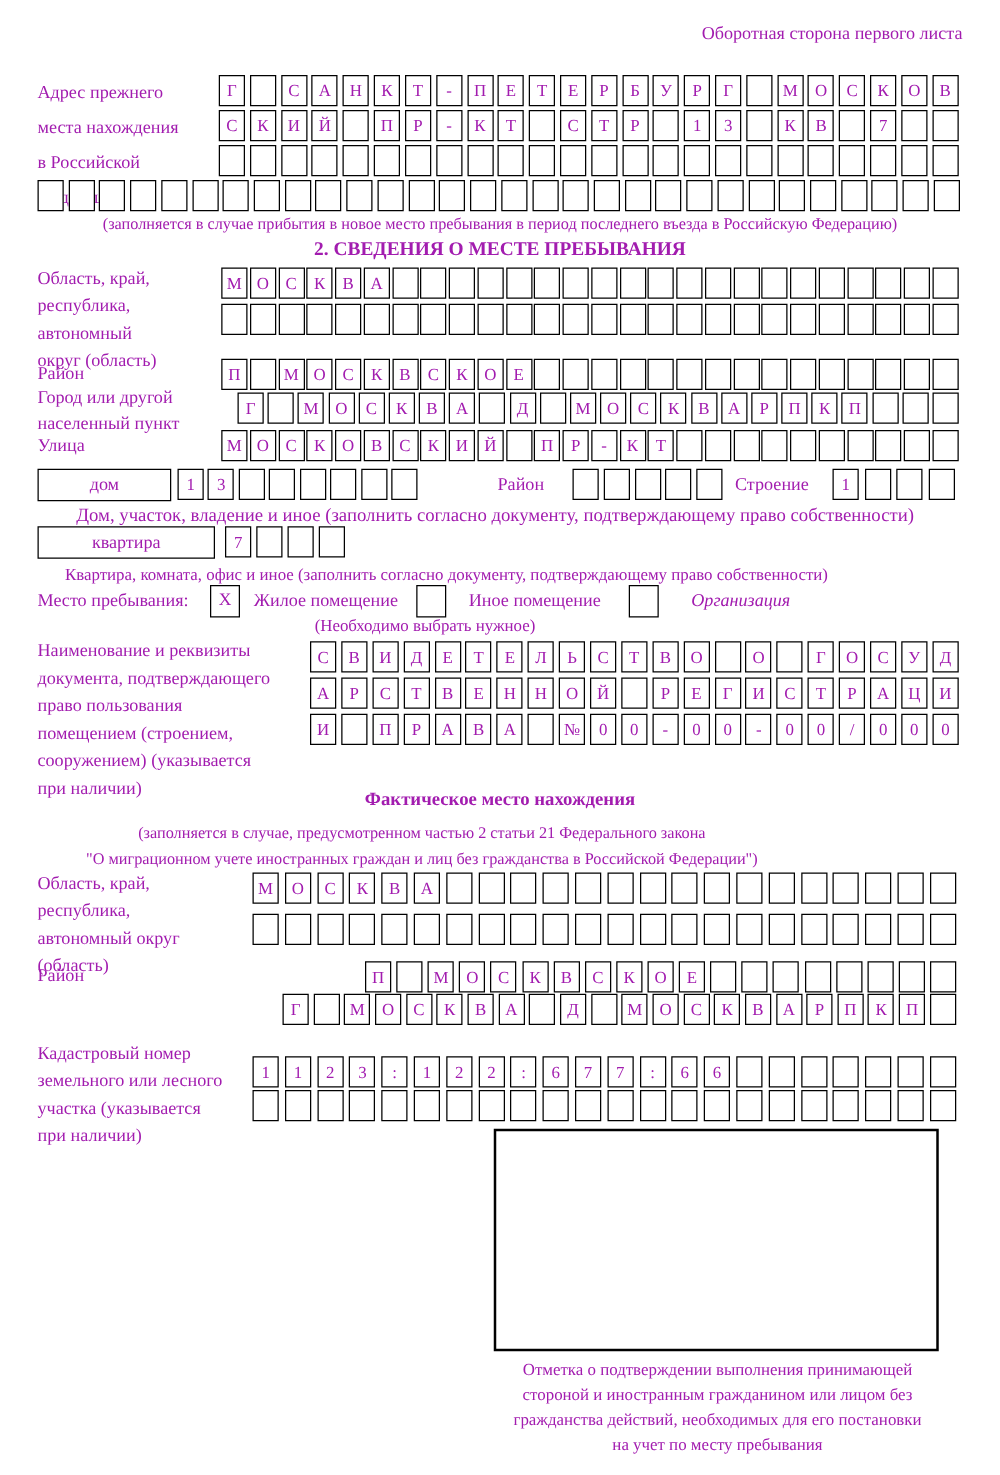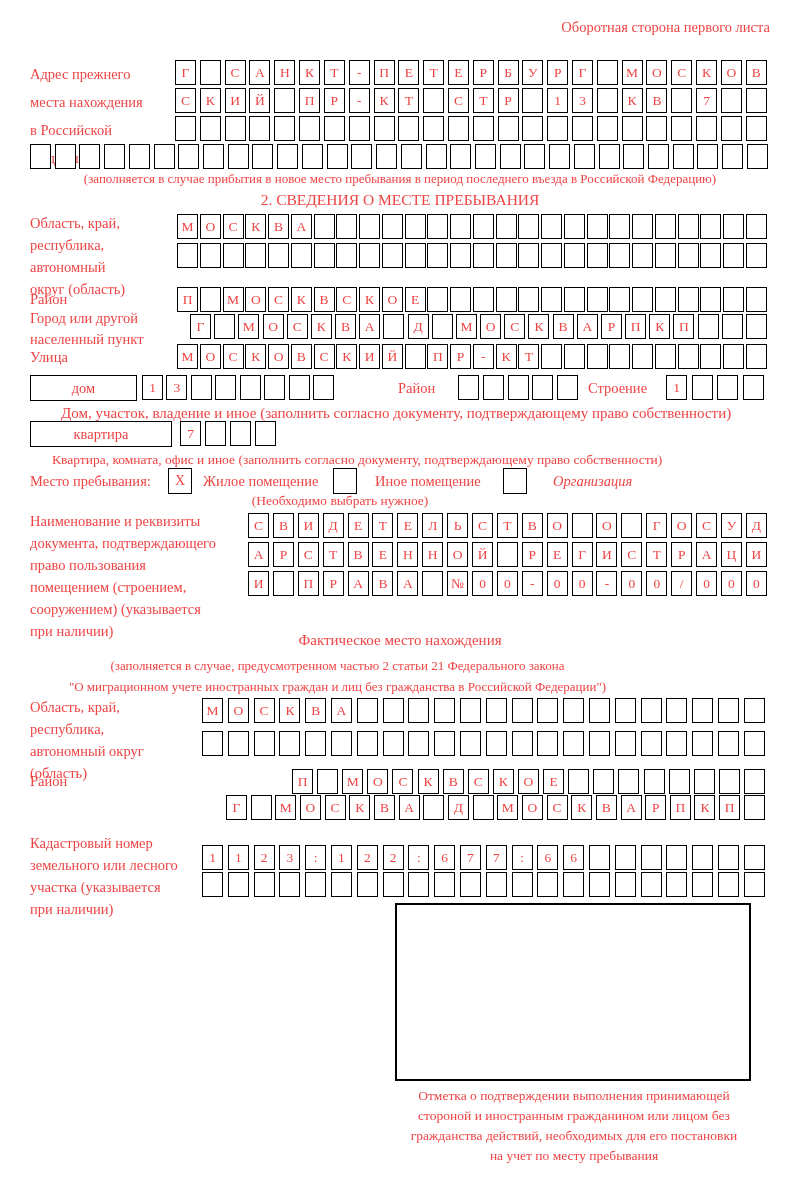--- a/index.html
+++ b/index.html
@@ -1,24 +1,24 @@
 <!DOCTYPE html>
 <html><head>
 <meta charset="utf-8">
 <style>
   html,body{margin:0;padding:0;background:#fff;}
   .page{
-    position:relative;width:800px;height:1180px;background:#ffffff;color:#ef4444;
+    position:relative;width:800px;height:1180px;background:#ffffff;color:#a21caf;
     font-family:"Liberation Serif","DejaVu Serif",serif;overflow:hidden;
   }
   .abs{position:absolute;}
   .label{font-size:14.5px;line-height:22px;white-space:pre-line;}
   .note{font-size:13px;white-space:pre-line;}
   .center{text-align:center;}
-  .bold{font-weight:normal;}
+  .bold{font-weight:bold;}
   .cells{display:flex;justify-content:space-between;}
   .cell{
     width:21px;height:25px;box-sizing:border-box;border:1.7px solid #000;
     display:flex;align-items:center;justify-content:center;
     font-size:13.5px;flex:0 0 auto;background:#fff;
   }
   .widebox{
     box-sizing:border-box;border:1.7px solid #000;height:26px;
     display:flex;align-items:center;justify-content:center;font-size:14.5px;background:#fff;
   }
@@ -142,21 +142,21 @@
       <span class="cell"></span>
       <span class="cell"></span>
       <span class="cell"></span>
       <span class="cell"></span>
       <span class="cell"></span>
       <span class="cell"></span>
       <span class="cell"></span>
       <span class="cell"></span>
       <span class="cell"></span>
     </div>
-  <div class="abs note center" style="top:171px;left:0;width:800px;">(заполняется в случае прибытия в новое место пребывания в период последнего въезда в Российской Федерацию)</div>
+  <div class="abs note center" style="top:171px;left:0;width:800px;">(заполняется в случае прибытия в новое место пребывания в период последнего въезда в Российскую Федерацию)</div>
 
   <div class="abs center bold" style="top:191px;left:0;width:800px;font-size:15.5px;">2. СВЕДЕНИЯ О МЕСТЕ ПРЕБЫВАНИЯ</div>
 
   <div class="abs label" style="top:212px;left:30px;">Область, край,
 республика,
 автономный
 округ (область)</div>
   <div class="abs cells" style="top:214px;left:177px;width:590px;">
       <span class="cell">М</span>
       <span class="cell">О</span>

